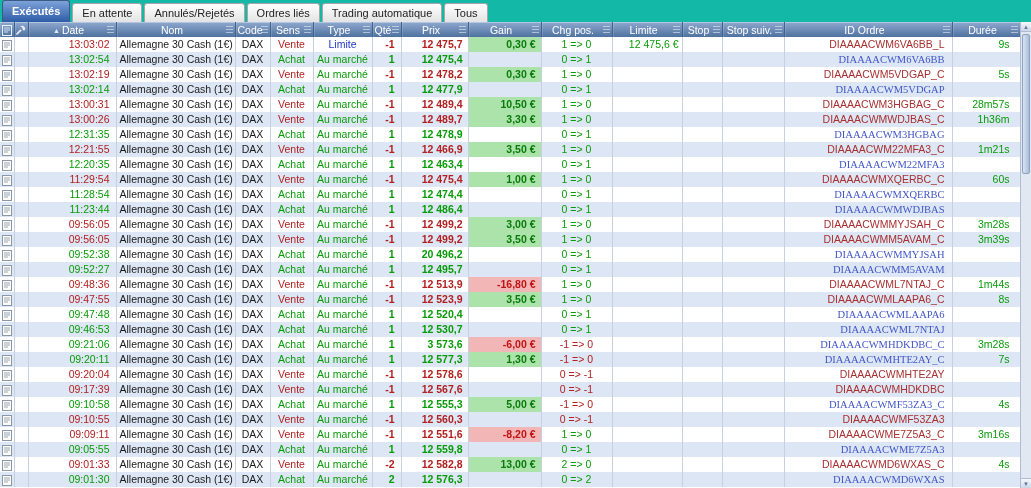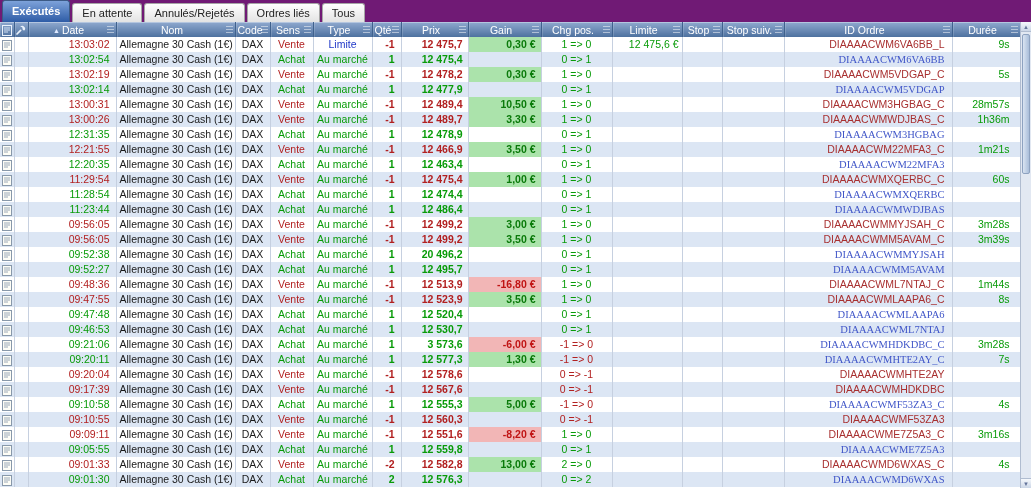--- a/index.html
+++ b/index.html
@@ -1,19 +1,19 @@
 <!DOCTYPE html>
 <html><head>
 <meta charset="utf-8">
 <style>
   html,body{margin:0;padding:0;background:#fff;}
   .app{width:1031px;height:488px;position:relative;font-family:"Liberation Sans","DejaVu Sans",sans-serif;background:#fff;overflow:hidden;}
 
   
-  .tabbar{height:22px;display:flex;align-items:flex-end;gap:2px;padding-left:2px;background:#701a75;box-sizing:border-box;}
+  .tabbar{height:22px;display:flex;align-items:flex-end;gap:2px;padding-left:2px;background:#14b8a6;box-sizing:border-box;}
   .tab{height:19px;line-height:18px;box-sizing:border-box;padding:0 9px;font-size:11px;color:#222;
        background:linear-gradient(#ffffff,#e3e3e3);border:1px solid #a6a6a6;border-bottom:none;
        border-radius:3px 3px 0 0;white-space:nowrap;cursor:default;}
   .tab.active{height:22px;line-height:21px;color:#fff;font-weight:bold;
        background:linear-gradient(#7da2da,#2e5ca6);border-color:#3c5a85;}
 
   
   .grid{position:absolute;top:22px;left:0;}
   table{border-collapse:collapse;table-layout:fixed;width:1020px;}
   thead th{height:15px;padding:0 9px 0 2px;background:linear-gradient(#8fa9cf,#4e719f);color:#fff;
@@ -70,20 +70,23 @@
     <span class="tab-label">Exécutés</span>
   </div>
       <div class="tab">
     <span class="tab-label">En attente</span>
   </div>
       <div class="tab">
     <span class="tab-label">Annulés/Rejetés</span>
   </div>
       <div class="tab">
     <span class="tab-label">Ordres liés</span>
+  </div>
+      <div class="tab">
+    <span class="tab-label">Trading automatique</span>
   </div>
       <div class="tab">
     <span class="tab-label">Tous</span>
   </div>
     </div>
 
   <div class="grid">
     <table>
       <colgroup>
         <col style="width:14px">

